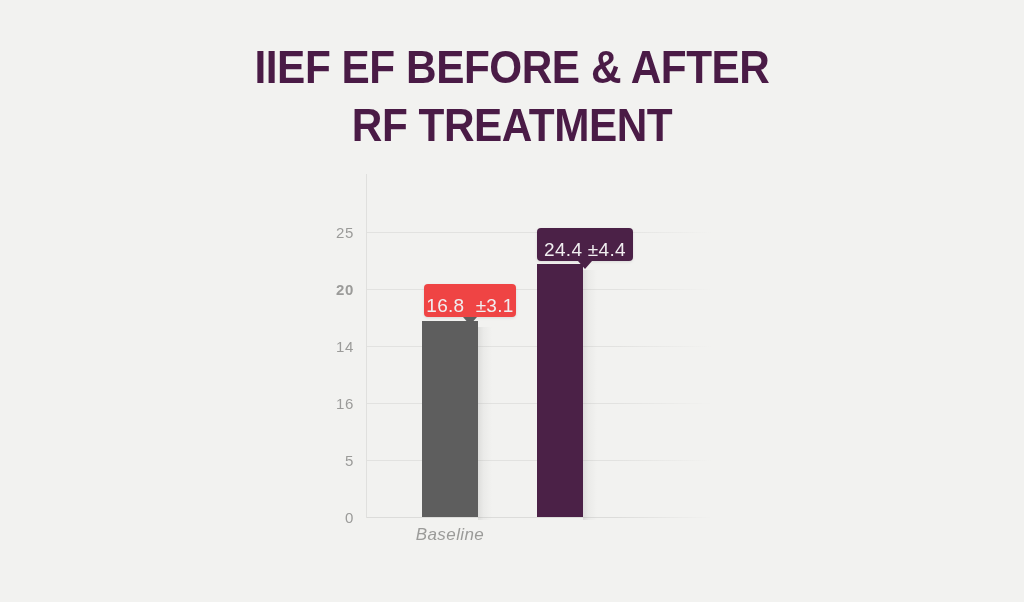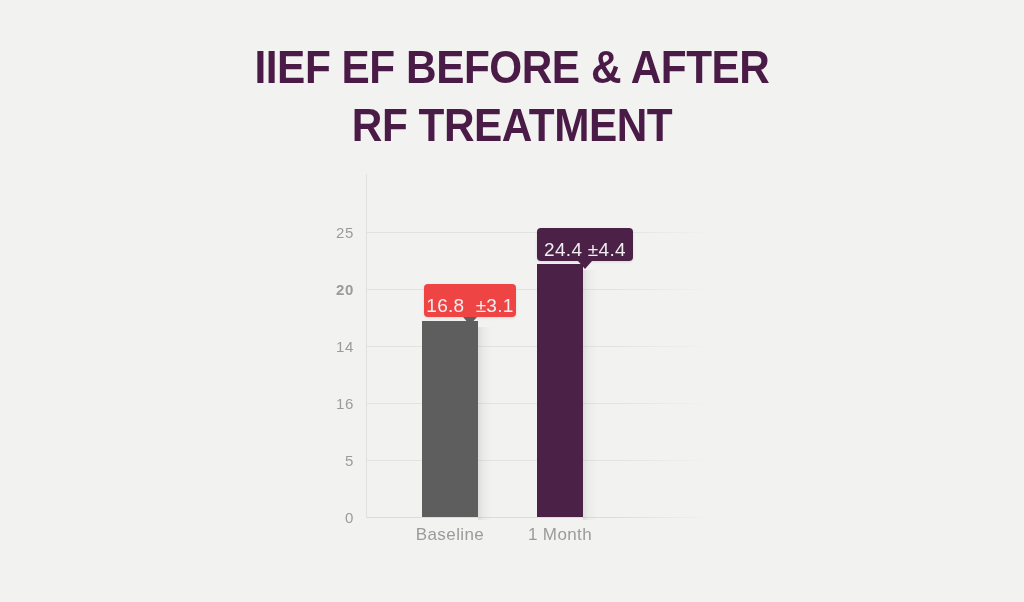--- a/index.html
+++ b/index.html
@@ -93,20 +93,21 @@
 
   .x-tick-label {
     position: absolute;
     top: 525px;
     width: 160px;
     text-align: center;
     color: #9b9b99;
     font-size: 17px;
     font-family: "Liberation Sans", sans-serif;
     letter-spacing: 0.4px;
+    font-style: italic;
   }
 
   
   .bar {
     position: absolute;
     bottom: 0;
   }
   .bar::after {
     
     content: "";
@@ -174,21 +175,20 @@
   <div id="y-ticks">
     <div class="y-tick-label" style="top:50px;">25</div>
     <div class="y-tick-label" style="top:107px;font-weight:bold;">20</div>
     <div class="y-tick-label" style="top:164px;">14</div>
     <div class="y-tick-label" style="top:221px;">16</div>
     <div class="y-tick-label" style="top:278px;">5</div>
     <div class="y-tick-label" style="top:335px;">0</div>
   </div>
 
   <div class="x-tick-label" style="left:370px;">Baseline</div>
-  <div class="x-tick-label" style="left:480px;">1 Month</div>
 
   <div class="tooltip" style="left:424px; top:284px; width:92px; background:#ef4444;">
     <span>16.8  ±3.1</span>
     <span class="arrow" style="border-top:8px solid #5e5e5e;"></span>
   </div>
 
   <div class="tooltip" style="left:537px; top:228px; width:96px; background:#4b2147;">
     <span>24.4 ±4.4</span>
     <span class="arrow" style="border-top:8px solid #4b2147;"></span>
   </div>

